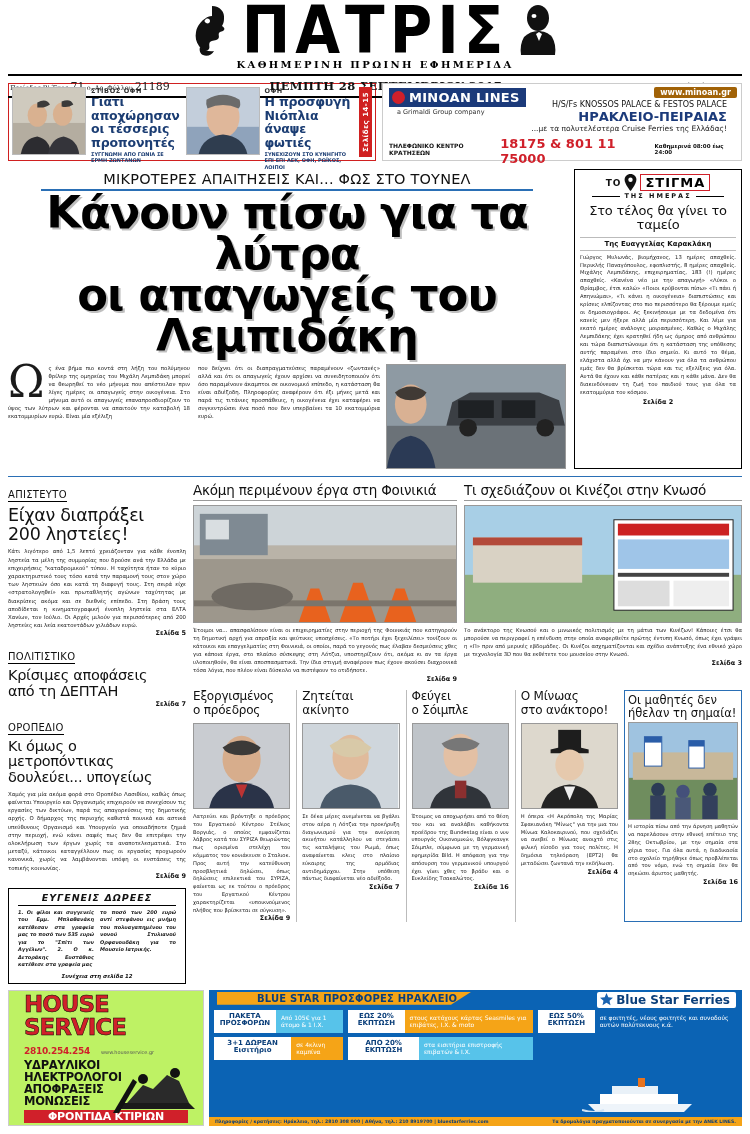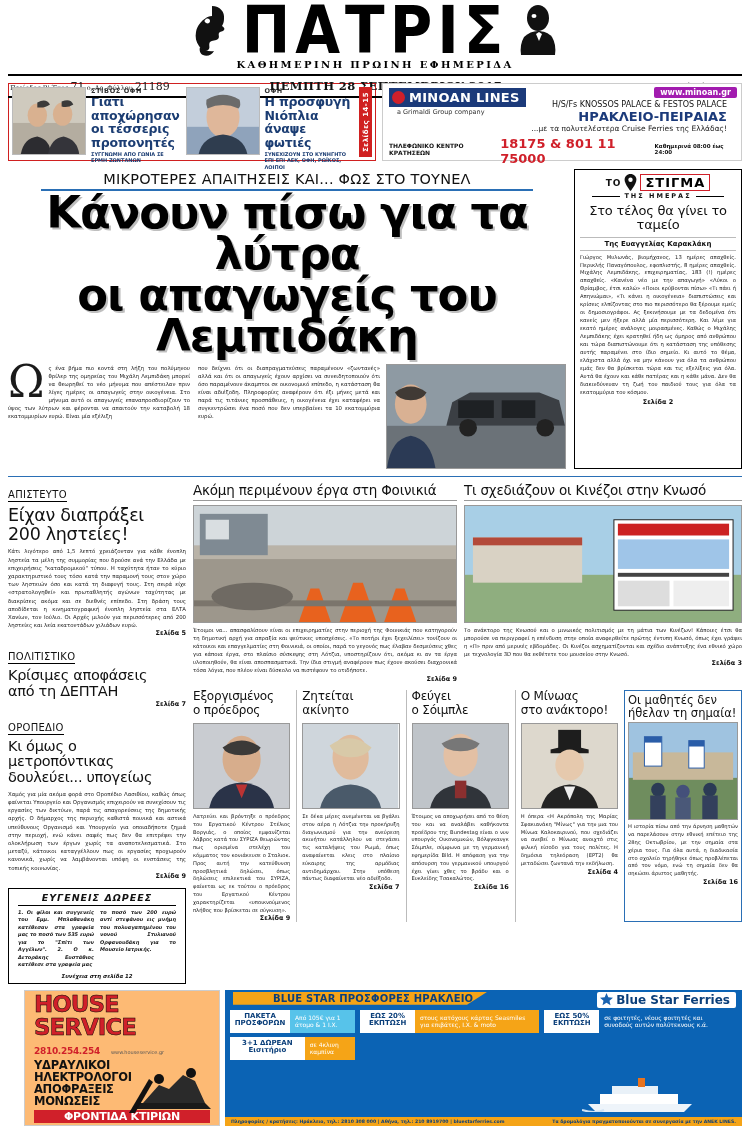--- a/index.html
+++ b/index.html
@@ -46,21 +46,21 @@
   .sp-txt { flex: 1; min-width: 0; }
   .sp-kicker { font-size: 6.5px; font-weight: 700; letter-spacing: .6px; color: #333; }
   .sp-head { font-size: 12.5px; font-weight: 800; color: #1b3d73; line-height: 1.08; letter-spacing: -.2px; }
   .sp-sub { font-size: 5px; font-weight: 700; color: #1b3d73; line-height: 1.25; margin-top: 2px; }
   .sp-pages {
     flex: 0 0 13px; background: #d02020; color: #fff; font-size: 7px; font-weight: 700;
     writing-mode: vertical-rl; transform: rotate(180deg);
     display: flex; align-items: center; justify-content: center; letter-spacing: .5px;
   }
   .minoan { flex: 1; border: 1px solid #ccc; position: relative; padding: 4px 6px; background: #fff; }
-  .mn-url { position: absolute; right: 4px; top: 3px; background: #a21caf; color:#fff;
+  .mn-url { position: absolute; right: 4px; top: 3px; background: #a16207; color:#fff;
             font-size: 8px; font-weight: 700; padding: 1px 6px; border-radius: 2px; }
   .mn-logo { display: inline-flex; align-items: center; background: #1b3a7a; padding: 2px 6px 2px 3px; }
   .mn-mark { width: 13px; height: 13px; border-radius: 50%; background: #d0202a; margin-right: 4px; }
   .mn-logo span { color: #fff; font-weight: 900; font-size: 13px; letter-spacing: .3px; }
   .mn-grimaldi { font-size: 6.5px; color: #333; margin-left: 8px; }
   .mn-ships { font-size: 8px; color: #111; text-align: right; margin-top: -16px; padding-right: 8px;}
   .mn-route { font-size: 13px; font-weight: 800; color: #1b3a7a; text-align: right; padding-right: 8px; }
   .mn-tag { font-size: 7.5px; color: #222; text-align: right; padding-right: 8px; }
   .mn-phone-row { display: flex; align-items: baseline; gap: 4px; margin-top: 3px; }
   .mn-phone-lbl { font-size: 6px; font-weight: 700; color: #111; }
@@ -144,21 +144,21 @@
 
   
   .donate { border: 1.5px solid #000; padding: 3px 9px 4px; margin-top: 6px; font-style: italic; }
   .dn-title { text-align: center; font-size: 9.5px; font-weight: 800; letter-spacing: 1px; border-bottom: 1px solid #000; padding-bottom: 2px; }
   .dn-cols { display: flex; gap: 6px; margin-top: 3px; }
   .dn-col { flex: 1; font-size: 5px; line-height: 1.5; text-align: justify; font-weight: 700; color: #1a1a1a; }
   .dn-cont { text-align: center; font-weight: 700; font-size: 5.4px; margin-top: 4px; }
 
   
   .adrow { display: flex; gap: 5px; margin-top: 6px; align-items: stretch; }
-  .house { flex: 0 0 196px; border: 1px solid #ccc; padding: 2px 9px; position: relative; overflow: hidden; background:#fdba74;margin-left:16px; }
+  .house { flex: 0 0 196px; border: 1px solid #ccc; padding: 2px 15px; position: relative; overflow: hidden; background:#bef264; }
   .hs-title { font-size: 23px; font-weight: 900; color: #d0202a; letter-spacing: -1px; line-height: 1;
               -webkit-text-stroke: .5px #000; }
   .hs-phone { font-size: 9px; font-weight: 900; color: #d0202a; letter-spacing: -.3px; }
   .hs-site { font-size: 5px; color: #555; display:inline-block; margin-left: 6px; }
   .hs-list { font-size: 11.5px; font-weight: 900; line-height: 1.06; letter-spacing: -.3px; color: #111; margin-top: 1px; }
   .hs-foot { background: #d0202a; color: #fff; font-size: 11px; font-weight: 900; text-align: center;
              letter-spacing: -.2px; margin-top: 2px; }
   .hs-worker { position: absolute; right: 4px; bottom: 12px; width: 86px; height: 52px; }
   .bluestar { flex: 1; background: #0b63b4; position: relative; overflow: hidden; }
   .bs-topbar { display: flex; align-items: center; height: 17px; padding-left: 8px; }
@@ -568,20 +568,24 @@
           <div style="display:flex;margin-top:4px">
             <div class="bs-cell">3+1 ΔΩΡΕΑΝ Εισιτήριο</div>
             <div class="bs-val org">σε 4κλινη καμπίνα</div>
           </div>
         </div>
         <div>
           <div style="display:flex">
             <div class="bs-cell">ΕΩΣ 20% ΕΚΠΤΩΣΗ</div>
             <div class="bs-val org">στους κατόχους κάρτας Seasmiles για επιβάτες, Ι.Χ. &amp; moto</div>
           </div>
+          <div style="display:flex;margin-top:4px">
+            <div class="bs-cell">ΑΠΟ 20% ΕΚΠΤΩΣΗ</div>
+            <div class="bs-val">στα εισιτήρια επιστροφής επιβατών &amp; Ι.Χ.</div>
+          </div>
         </div>
         <div>
           <div style="display:flex">
             <div class="bs-cell">ΕΩΣ 50% ΕΚΠΤΩΣΗ</div>
             <div class="bs-val" style="background:#0b63b4">σε φοιτητές, νέους φοιτητές και συνοδούς αυτών πολύτεκνους κ.ά.</div>
           </div>
         </div>
       </div>
       <svg class="bs-ship" viewBox="0 0 120 34">
         <path d="M6 26h104l-8 8H14z" fill="#eef4fa"></path>

